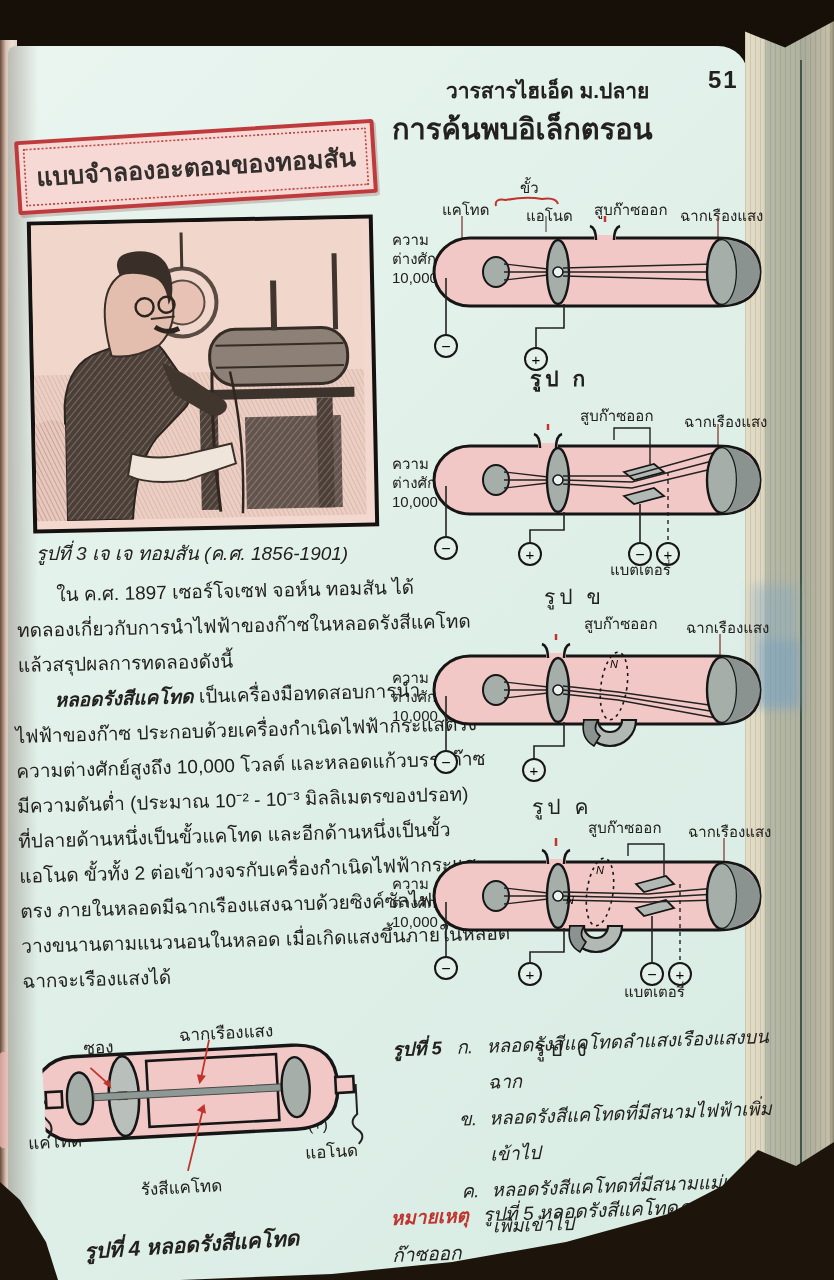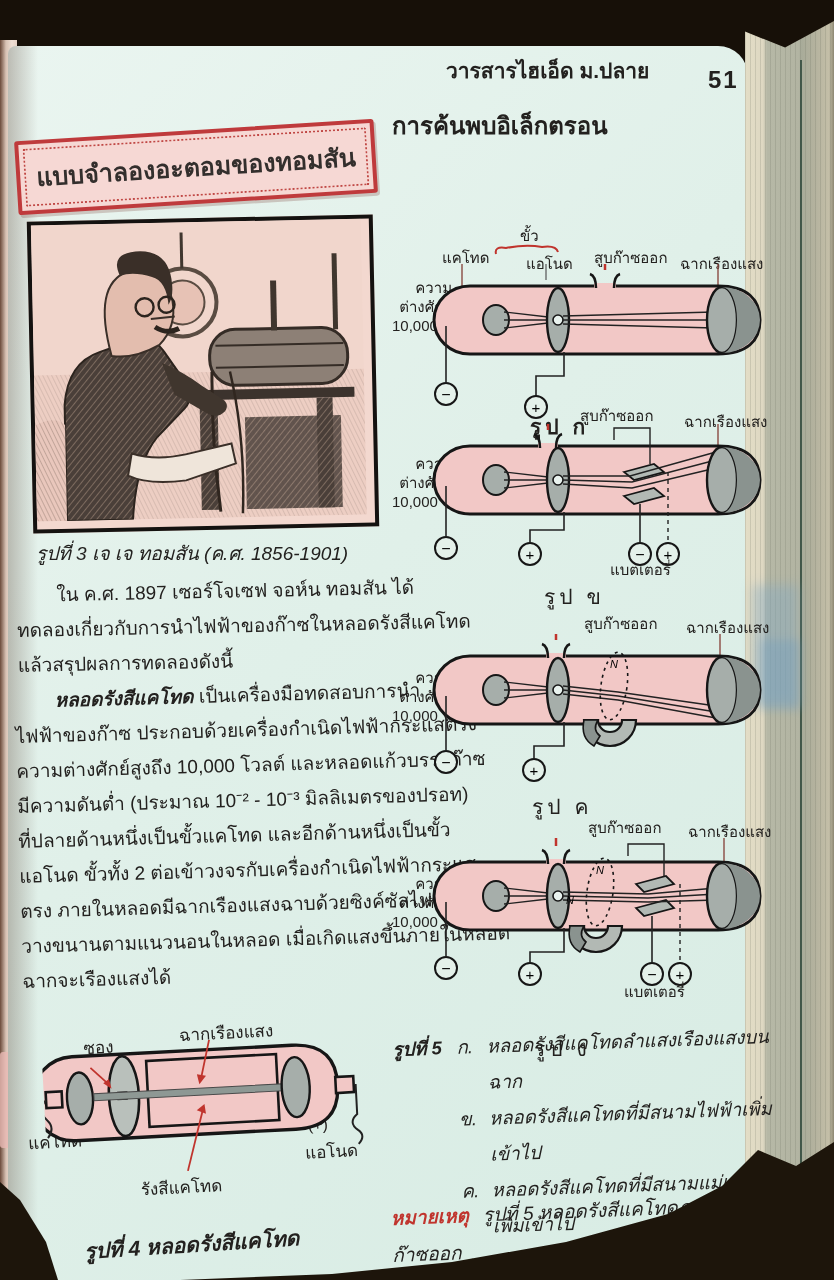--- a/index.html
+++ b/index.html
@@ -31,23 +31,23 @@
     clip-path:polygon(834px 1142px,796px 1166px,758px 1150px,722px 1186px,668px 1214px,566px 1242px,452px 1262px,332px 1274px,180px 1280px,834px 1280px);}
   #dark-bottom-left{left:0;top:0;width:120px;height:1280px;pointer-events:none;background:#1d150b;
     clip-path:polygon(0 1182px,20px 1200px,46px 1242px,58px 1280px,0 1280px);}
 
   
   .thai{color:#23211f;}
   .body-line{font-size:19px;line-height:35px;white-space:nowrap;}
   .lead-bi{font-weight:bold;font-style:italic;}
 
   
-  #journal-header{left:446px;top:54px;font-size:21px;font-weight:bold;}
+  #journal-header{left:446px;top:74px;font-size:21px;font-weight:bold;}
   #page-number{left:708px;top:66px;font-size:24px;font-weight:bold;letter-spacing:2px;}
-  #section-title{left:392px;top:106px;font-size:24px;font-weight:bold;}
+  #section-title{left:392px;top:106px;font-size:29px;font-weight:bold;}
 
   
   #banner{left:16px;top:130px;width:352px;height:66px;transform:rotate(-3.6deg);
     background:#f6d8d4;border:4px solid #bf3a3c;border-radius:3px;
     box-shadow:2px 3px 0 rgba(120,60,50,.25);display:flex;align-items:center;justify-content:center;}
   #banner-inner{position:absolute;inset:4px;border:2px dotted #c04845;border-radius:2px;}
   #banner-text{position:relative;font-size:25px;font-weight:bold;color:#332f2d;}
 
   
   #photo{left:30px;top:218px;width:338px;height:304px;transform:rotate(-1.2deg);
@@ -56,21 +56,21 @@
 
   
   #para1{left:16px;top:578px;transform:rotate(-1.2deg);transform-origin:left top;}
   #para2{left:14px;top:684px;transform:rotate(-1.6deg);transform-origin:left top;}
   .indent{padding-left:40px;}
 
   
   .figblock{width:376px;}
   .flabel{position:absolute;font-size:15px;white-space:nowrap;color:#23211f;}
   .fcap{position:absolute;font-size:21px;letter-spacing:4px;color:#23211f;}
-  .voltlabel{position:absolute;font-size:15px;line-height:19px;color:#23211f;text-align:right;}
+  .voltlabel{position:absolute;font-size:15px;line-height:19px;color:#23211f;}
   svg text{font-family:"Liberation Sans",sans-serif;}
 
   
   #fig5{left:392px;top:1032px;width:390px;transform:rotate(-2deg);transform-origin:left top;
         font-style:italic;font-size:18.5px;}
   #fig5 .row{display:flex;line-height:36px;}
   #fig5 .lab{width:64px;font-weight:bold;font-style:italic;flex:none;}
   #fig5 .no{width:30px;flex:none;}
   #note{left:390px;top:1200px;width:400px;transform:rotate(-2.2deg);transform-origin:left top;
         font-size:19px;font-style:italic;line-height:37px;}
@@ -162,21 +162,21 @@
   <div class="body-line">ไฟฟ้าของก๊าซ ประกอบด้วยเครื่องกำเนิดไฟฟ้ากระแสตรง</div>
   <div class="body-line">ความต่างศักย์สูงถึง 10,000 โวลต์ และหลอดแก้วบรรจุก๊าซ</div>
   <div class="body-line">มีความดันต่ำ (ประมาณ 10⁻² - 10⁻³ มิลลิเมตรของปรอท)</div>
   <div class="body-line">ที่ปลายด้านหนึ่งเป็นขั้วแคโทด และอีกด้านหนึ่งเป็นขั้ว</div>
   <div class="body-line">แอโนด ขั้วทั้ง 2 ต่อเข้าวงจรกับเครื่องกำเนิดไฟฟ้ากระแส-</div>
   <div class="body-line">ตรง ภายในหลอดมีฉากเรืองแสงฉาบด้วยซิงค์ซัลไฟด์ (ZnS)</div>
   <div class="body-line">วางขนานตามแนวนอนในหลอด เมื่อเกิดแสงขึ้นภายในหลอด</div>
   <div class="body-line">ฉากจะเรืองแสงได้</div>
 </div>
 
-<div class="abs figblock" style="left:392px;top:176px;height:222px;margin-top:48px;">
+<div class="abs figblock" style="left:392px;top:176px;height:222px;">
   <div class="flabel" style="left:128px;top:0;">ขั้ว</div>
   <svg class="abs" style="left:100px;top:18px;" width="70" height="14" viewBox="0 0 70 14">
     <path d="M4 12 Q2 4 14 6 Q34 2 50 5 Q64 3 66 10" fill="none" stroke="#c0342d" stroke-width="2"></path>
   </svg>
   <div class="flabel" style="left:50px;top:22px;">แคโทด</div>
   <div class="flabel" style="left:134px;top:28px;">แอโนด</div>
   <div class="flabel" style="left:202px;top:22px;">สูบก๊าซออก</div>
   <div class="flabel" style="left:288px;top:28px;">ฉากเรืองแสง</div>
   <div class="voltlabel" style="left:0;top:54px;">
     <div>ความ</div>

